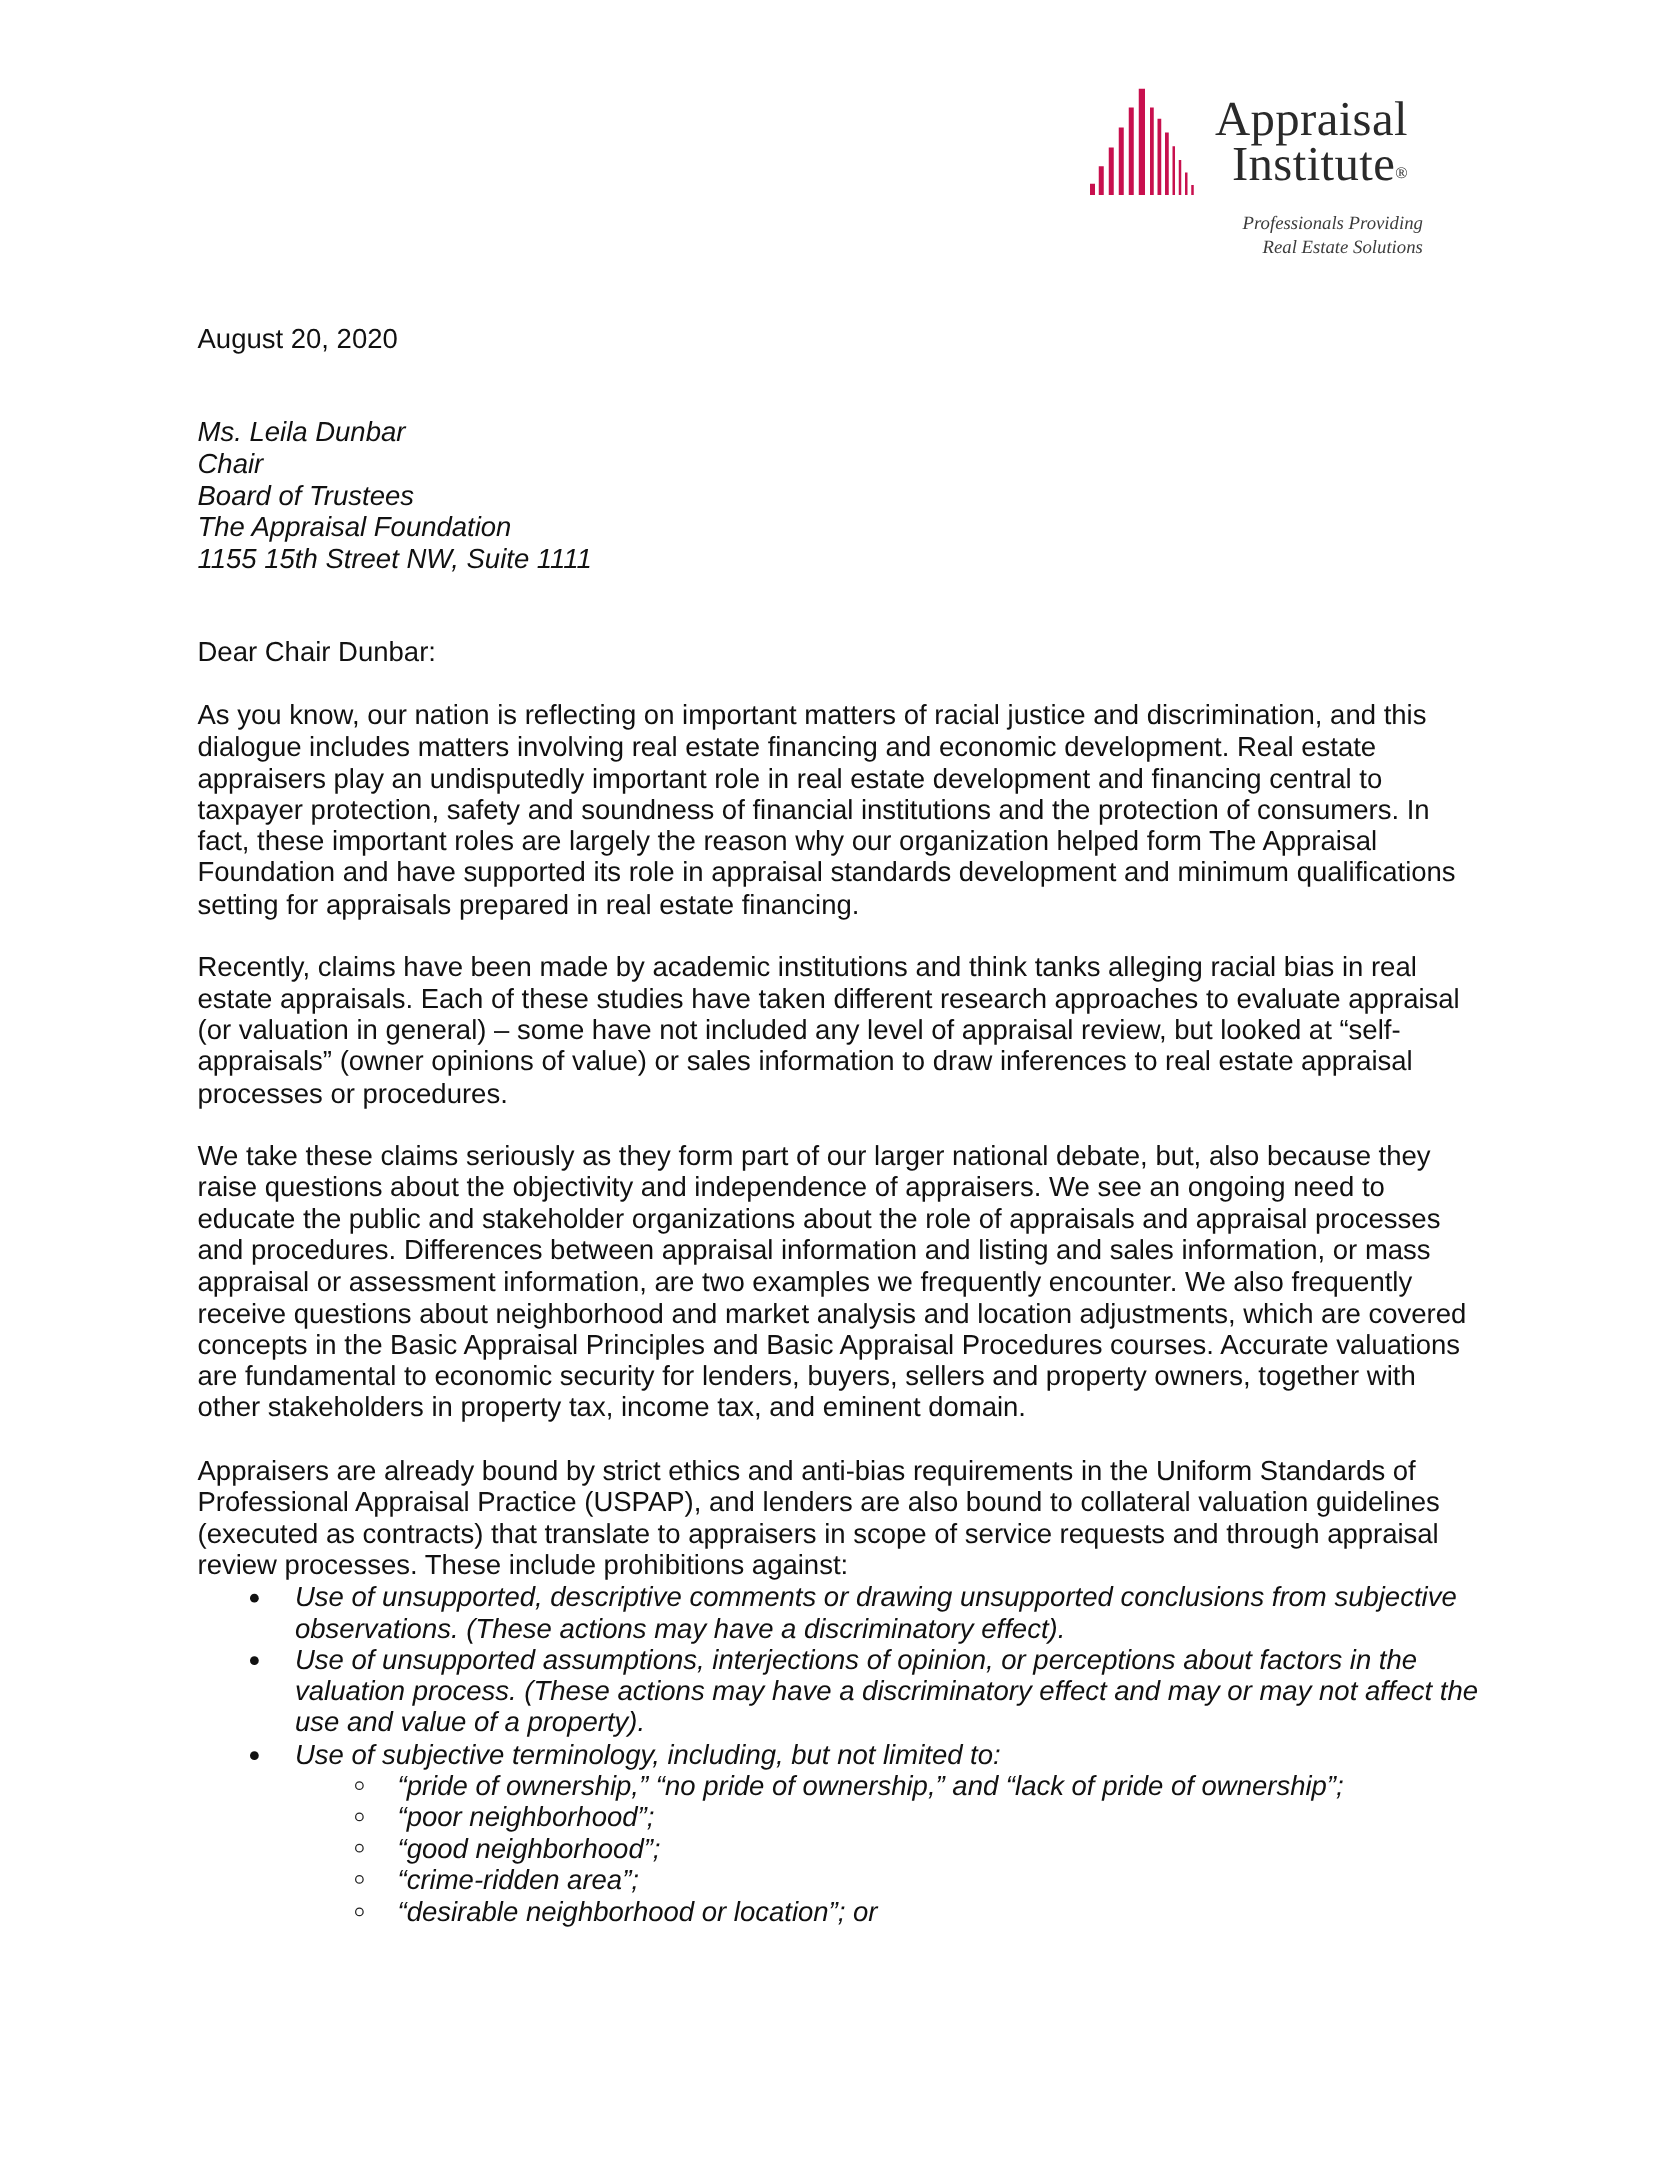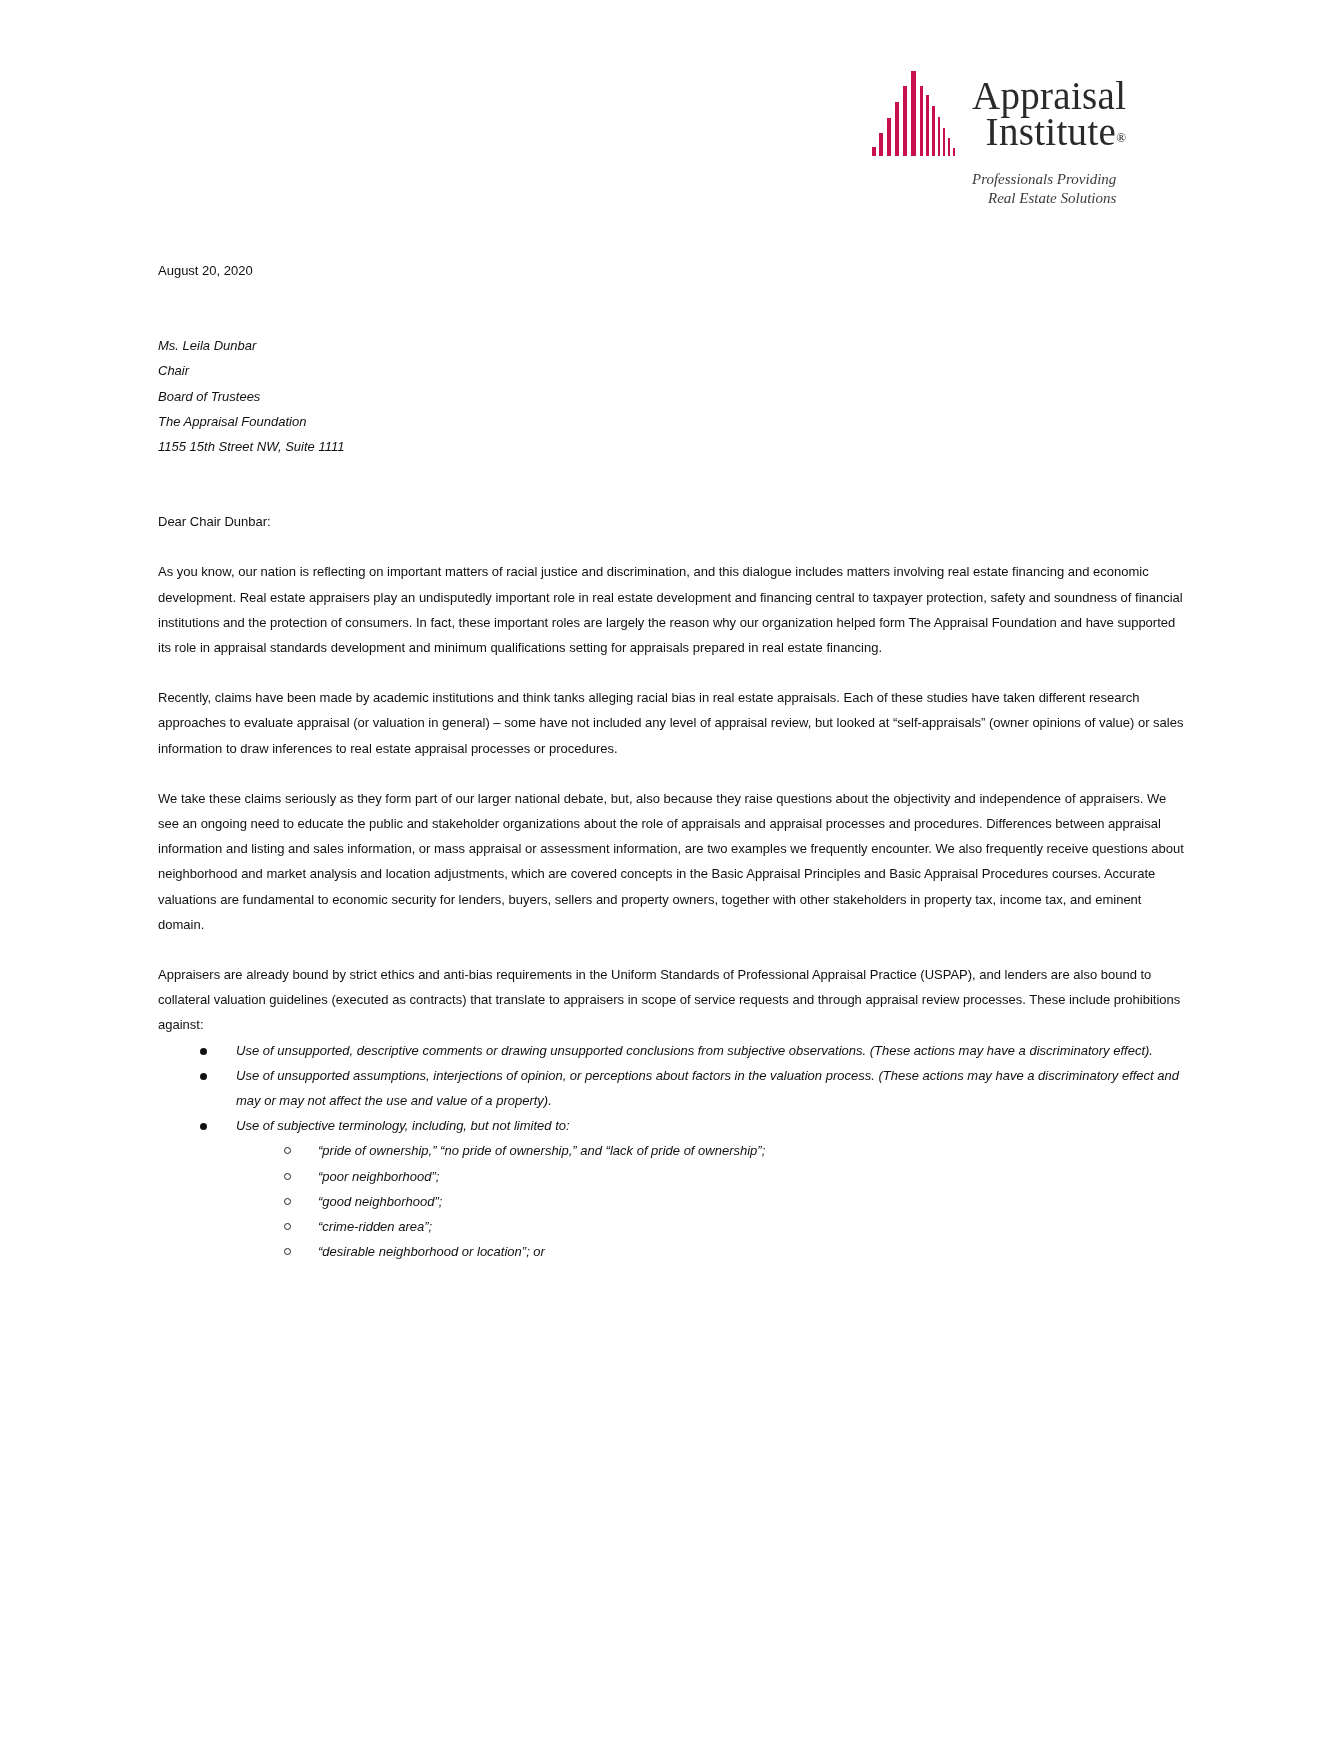--- a/index.html
+++ b/index.html
@@ -47,34 +47,34 @@
       letter-spacing: 0.3px;
     }
     .logo-name sup {
       font-size: 13px;
       vertical-align: top;
       position: relative;
       top: 6px;
     }
     .logo-tagline {
       position: absolute;
-      left: 100px;
+      left: 122px;
       top: 104px;
       font-family: "Liberation Serif", serif;
       font-style: italic;
       font-size: 15px;
       line-height: 19px;
       color: #3c3c3c;
     }
     .letter {
       position: absolute;
       left: 158px;
       top: 258px;
       width: 1030px;
-      font-size: 13px;
+      font-size: 22px;
       line-height: 25.2px;
     }
     .letter p {
       margin: 0;
     }
     .date {
       margin-bottom: 50px !important;
     }
     .addr-block {
       margin-bottom: 50px !important;

